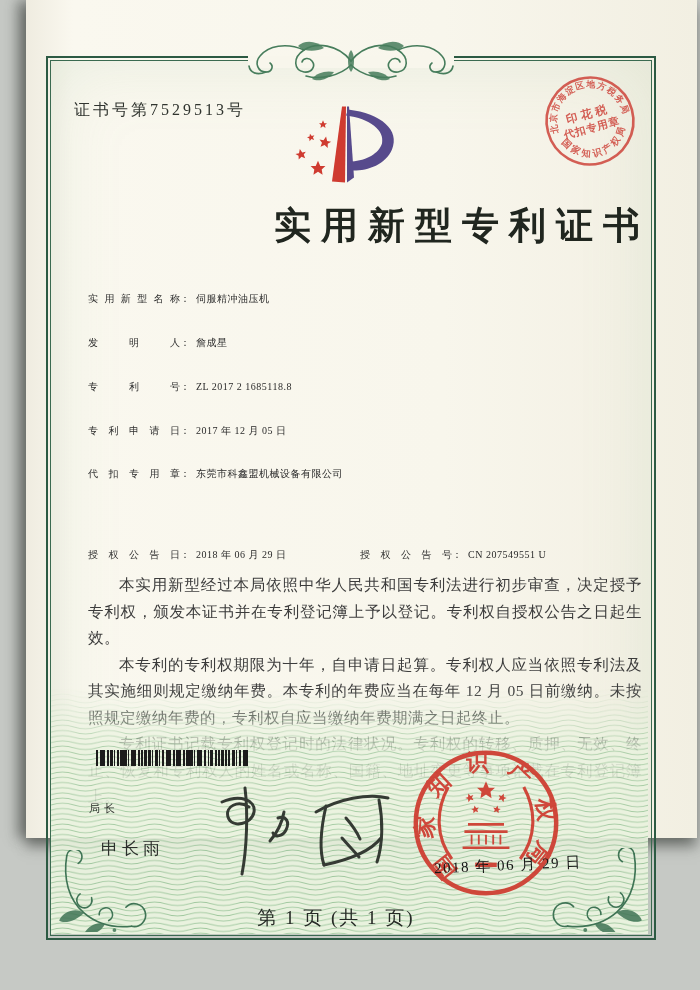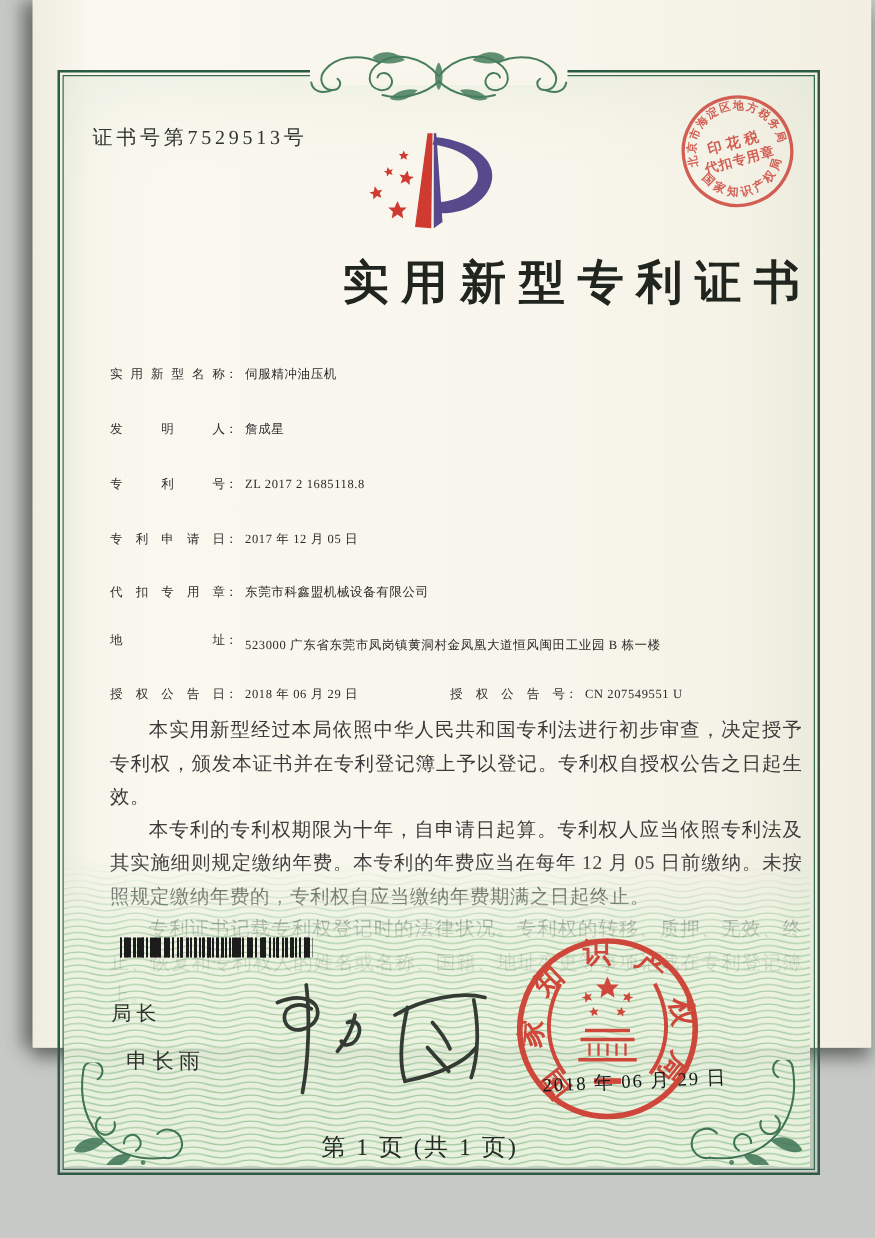--- a/index.html
+++ b/index.html
@@ -29,21 +29,21 @@
   .paras p{margin:0;text-indent:2em;font-size:15.5px;line-height:26.5px;letter-spacing:.5px;
     color:#3c3c3c;text-align:justify;}
   .guilloche{position:absolute;left:25px;top:688px;z-index:1;}
   .corner{position:absolute;z-index:2;}
   .barcode{position:absolute;left:70px;top:750px;width:154px;height:16px;z-index:3;
     background:
       repeating-linear-gradient(90deg,#1c1c1c 0 1.5px,transparent 1.5px 3.5px),
       repeating-linear-gradient(90deg,#1c1c1c 0 1px,transparent 1px 6px),
       repeating-linear-gradient(90deg,transparent 0 4px,#1c1c1c 4px 6.5px,transparent 6.5px 11px);
   }
-  .officer-title{position:absolute;left:63px;top:801px;font-size:16px;letter-spacing:4px;color:#2c2f2c;z-index:3;}
+  .officer-title{position:absolute;left:63px;top:801px;font-size:11px;letter-spacing:4px;color:#2c2f2c;z-index:3;}
   .officer-name{position:absolute;left:63px;top:837px;font-size:17px;letter-spacing:4px;color:#2c2f2c;z-index:3;margin-left:12px;}
   .signature{position:absolute;left:170px;top:770px;z-index:3;}
   .seal{position:absolute;left:370px;top:733px;z-index:4;}
   .seal-date{position:absolute;left:408px;top:856px;font-size:15px;letter-spacing:1.5px;color:#161616;
     transform:rotate(-2.5deg);z-index:5;white-space:nowrap;}
   .tax-stamp{position:absolute;left:502px;top:59px;z-index:4;}
   .footer{position:absolute;left:10px;top:905px;width:600px;text-align:center;
     font-size:19px;letter-spacing:2px;color:#262a26;z-index:3;}
   svg{display:block;}
 </style>
@@ -156,23 +156,20 @@
       <span class="flabel">发明人</span><span class="colon">：</span><span class="fvalue">詹成星</span>
     </div>
     <div class="row" style="top:380px">
       <span class="flabel">专利号</span><span class="colon">：</span><span class="fvalue">ZL 2017 2 1685118.8</span>
     </div>
     <div class="row" style="top:424px">
       <span class="flabel">专利申请日</span><span class="colon">：</span><span class="fvalue">2017 年 12 月 05 日</span>
     </div>
     <div class="row" style="top:467px">
       <span class="flabel">代扣专用章</span><span class="colon">：</span><span class="fvalue">东莞市科鑫盟机械设备有限公司</span>
-    </div>
-    <div class="row row-addr" style="top:505px">
-      <span class="flabel">地址</span><span class="colon">：</span><span class="fvalue">523000 广东省东莞市凤岗镇黄洞村金凤凰大道恒风闽田工业园 B 栋一楼</span>
     </div>
 
     <div class="row" style="top:548px">
       <span class="flabel">授权公告日</span><span class="colon">：</span><span class="fvalue">2018 年 06 月 29 日</span>
       <span class="grant-right">
         <span class="flabel">授权公告号</span><span class="colon">：</span><span class="fvalue">CN 207549551 U</span>
       </span>
     </div>
 
     <div class="paras">

